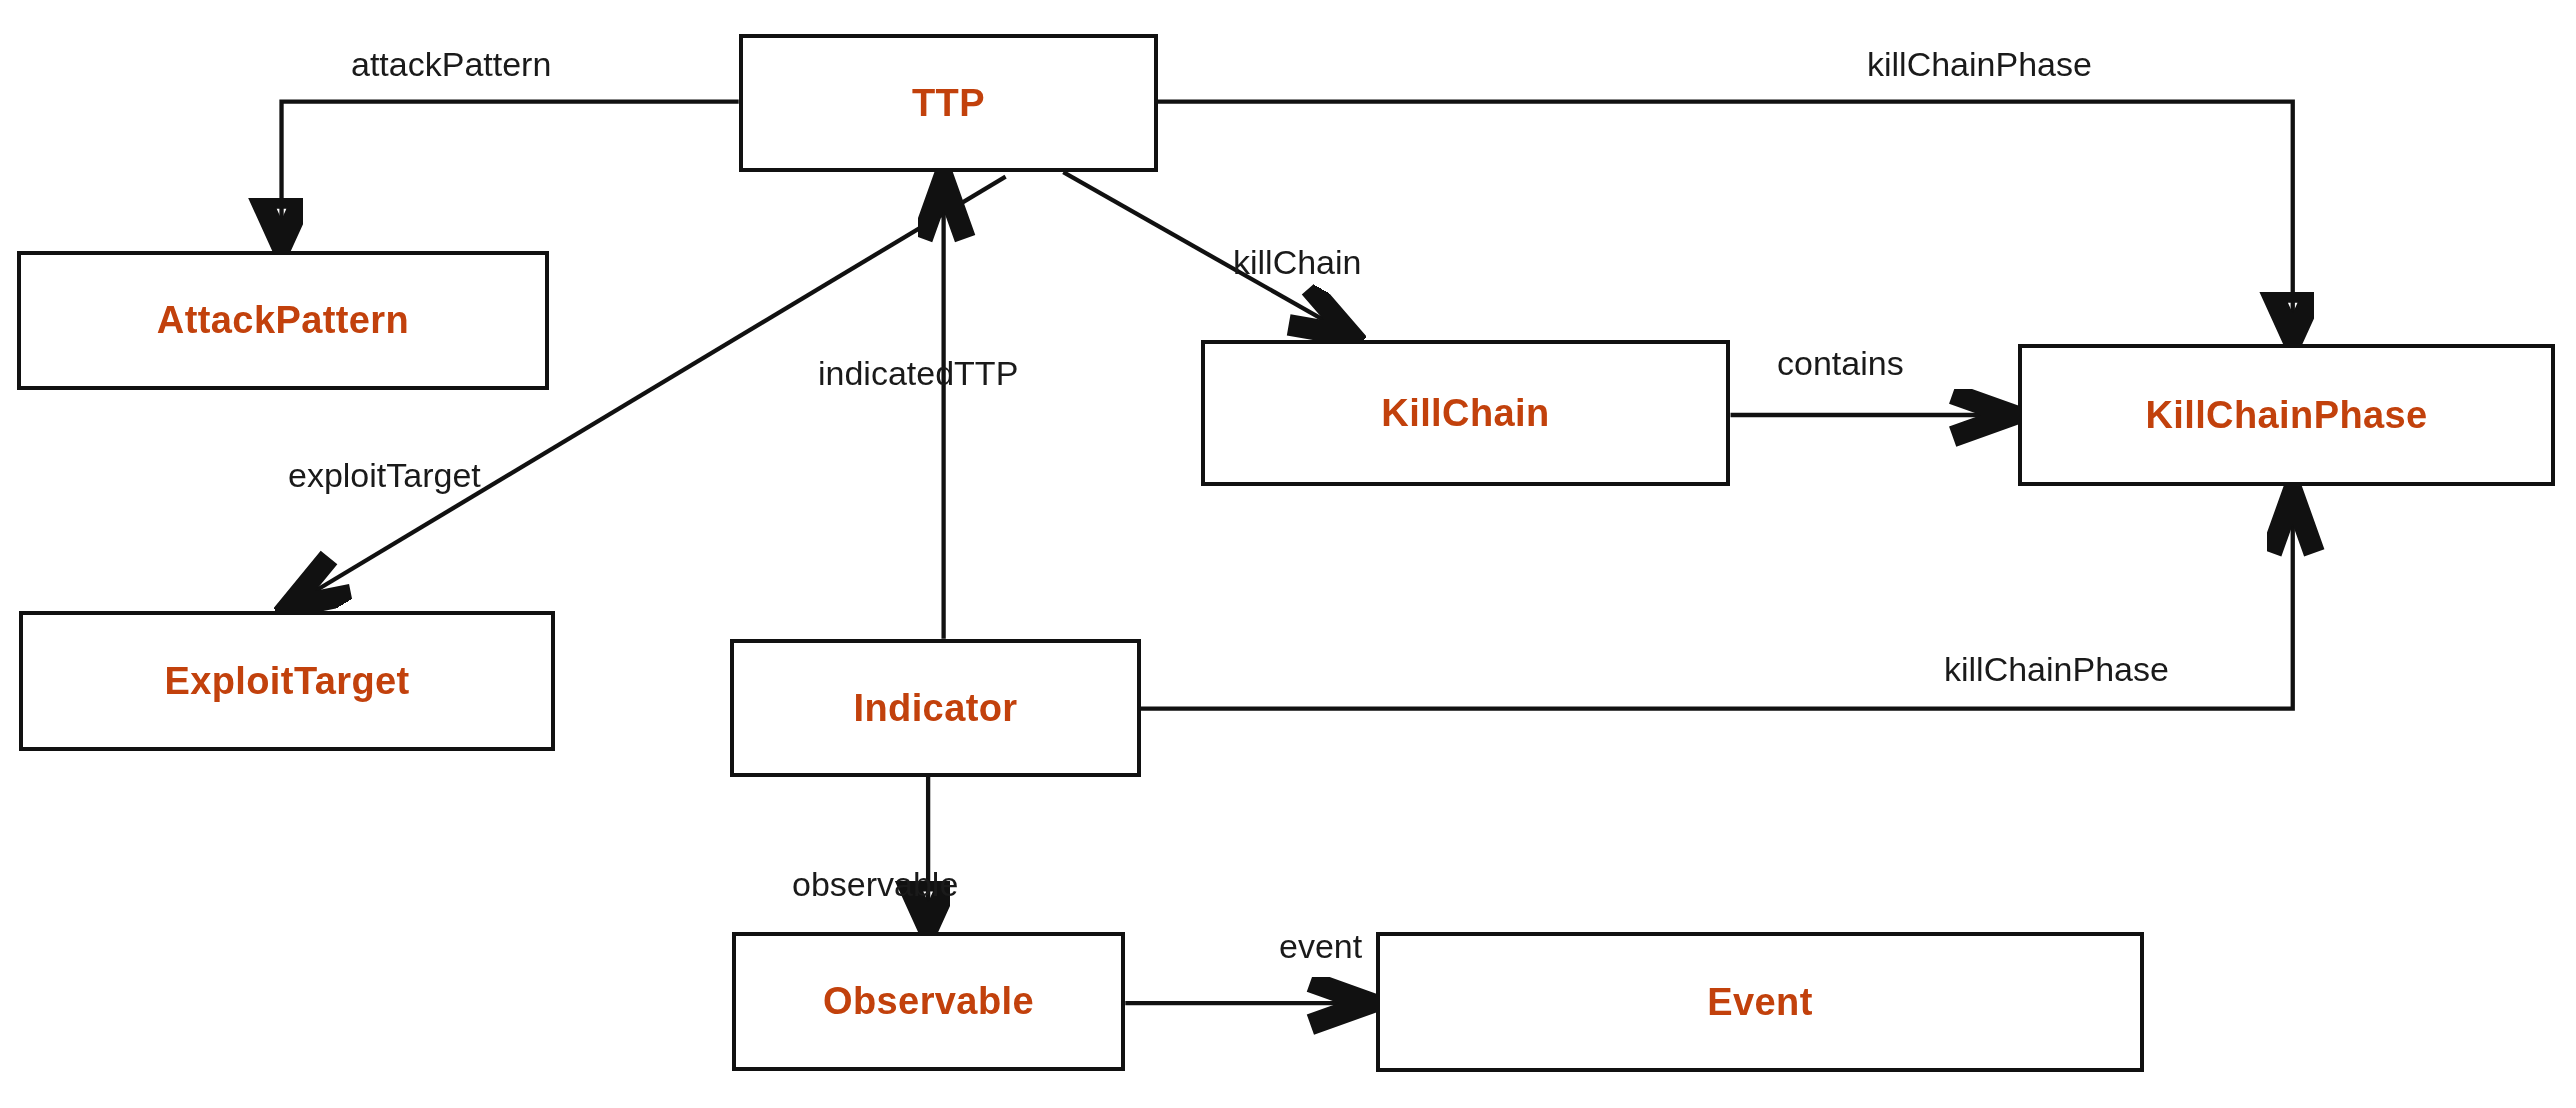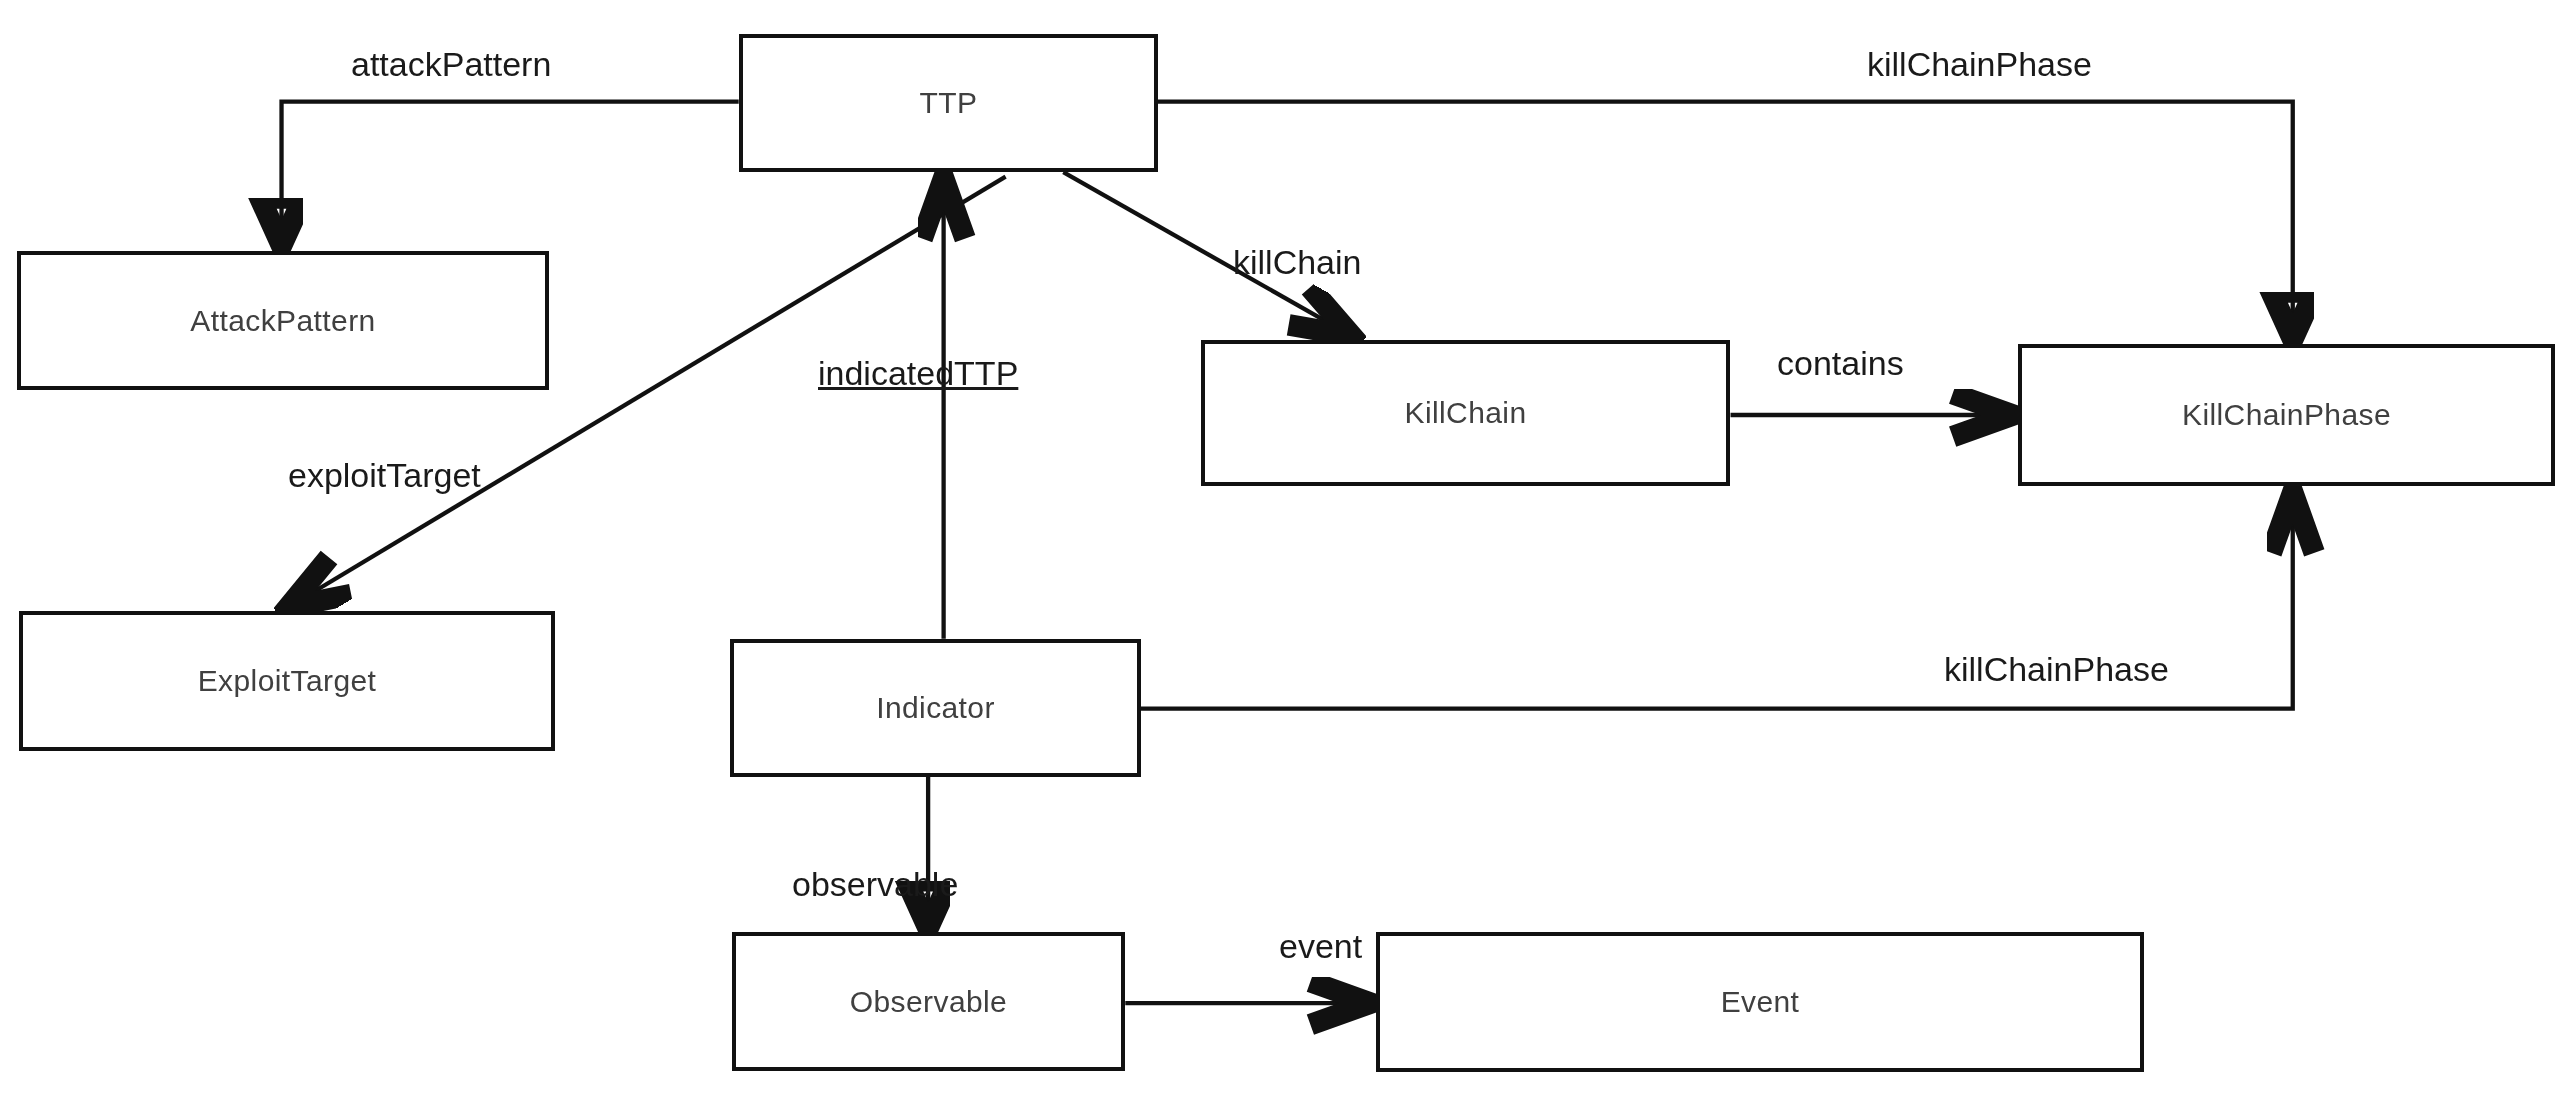--- a/index.html
+++ b/index.html
@@ -19,23 +19,23 @@
     position: absolute;
     box-sizing: border-box;
     border: 4.3px solid #111111;
     background: #ffffff;
     display: flex;
     align-items: center;
     justify-content: center;
     z-index: 3;
   }
   .node-label {
-    font-weight: normal;
-    font-size: 30px;
-    color: #404040;
+    font-weight: bold;
+    font-size: 38px;
+    color: #c2410c;
     letter-spacing: 0.4px;
     white-space: nowrap;
   }
   .edge-label {
     position: absolute;
     font-size: 34px;
     color: #1a1a1a;
     white-space: nowrap;
     z-index: 5;
     background: transparent;
@@ -124,21 +124,21 @@
   <div class="edge-label" style="left:351px; top:45px;">attackPattern</div>
 
   <div class="edge-label" style="left:1867px; top:45px;">killChainPhase</div>
 
   <div class="edge-label" style="left:1233px; top:243px;">killChain</div>
 
   <div class="edge-label" style="left:1777px; top:344px;">contains</div>
 
   <div class="edge-label" style="left:288px; top:456px;">exploitTarget</div>
 
-  <div class="edge-label" style="left:818px; top:354px;text-decoration:underline;">indicatedTTP</div>
+  <div class="edge-label" style="left:818px; top:354px;">indicatedTTP</div>
 
   <div class="edge-label" style="left:1944px; top:650px;">killChainPhase</div>
 
   <div class="edge-label" style="left:792px; top:865px;">observable</div>
 
   <div class="edge-label" style="left:1279px; top:927px;">event</div>
 
 </div>
 
 

